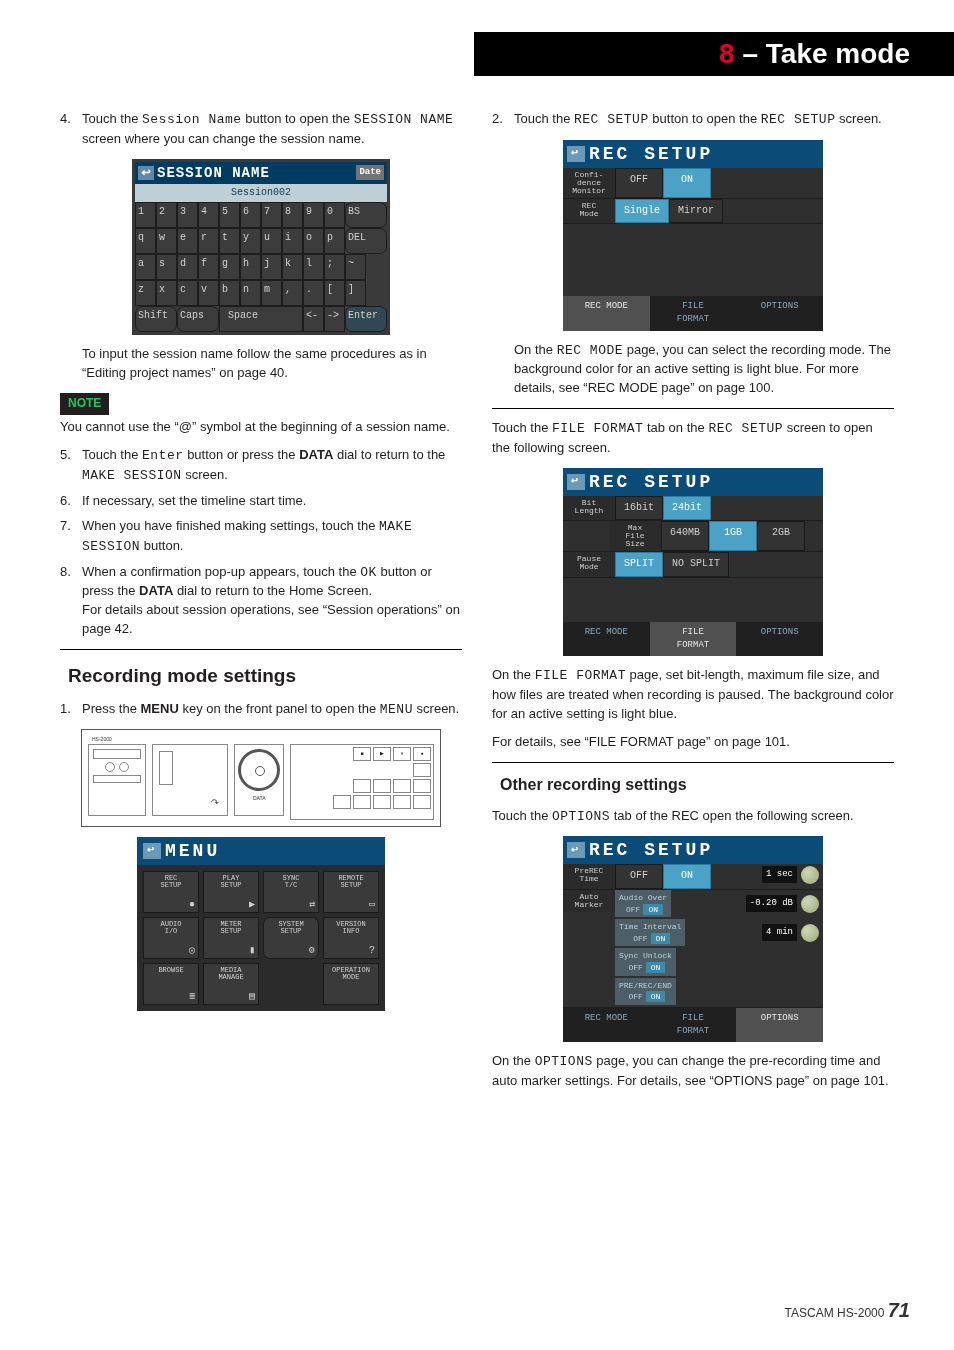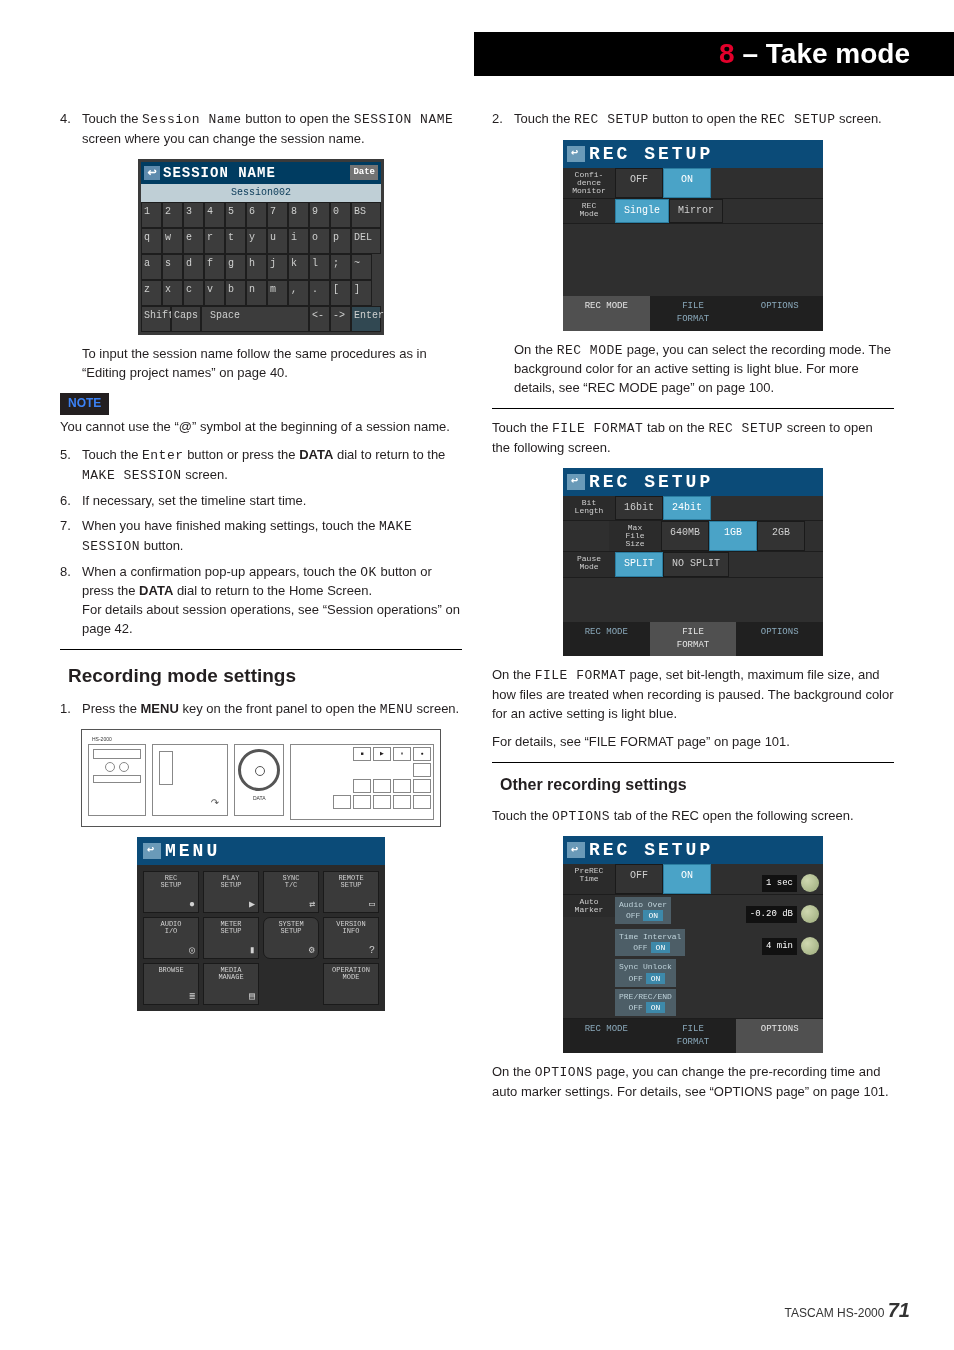--- a/index.html
+++ b/index.html
@@ -35,21 +35,21 @@
     margin-bottom: 10px;
   }
   .col ol { list-style: none; padding-left: 0; }
   .col li { padding-left: 22px; position: relative; margin-bottom: 6px; }
   .col li .n { position: absolute; left: 0; }
   .mono { font-family: "Courier New", monospace; letter-spacing: 0.5px; }
   strong { font-weight: 700; }
   .note {}
   .note .tag {
     display: inline-block;
-    background: #231f20; color: #3b82f6;
+    background: #231f20; color: #22c55e;
     font-weight: 700; font-size: 12px;
     padding: 2px 8px; margin-bottom: 3px;
   }
   .note .body { font-size: 13px; }
   .hr { border-top: 1px solid #000; width: 100%; height:1px; }
   h2 { font-size: 19px; font-weight: 700; border-left: 6px solid transparent; padding-left: 2px; margin-top: 12px; }
   h3 { font-size: 16px; font-weight: 700; border-left: 6px solid transparent; padding-left: 2px; margin-top: 10px; }
   .fig { text-align: center; margin: 8px 0 10px; }
   
   .kbd-frame { display:inline-block; background:#3a3a3a; padding:3px; }
@@ -57,41 +57,41 @@
   .sk-title .back { width:16px;height:14px; background:#5e8bad; margin-right:3px; font-size:11px; display:flex; align-items:center; justify-content:center;}
   .sk-title .label { letter-spacing:1px; font-family:"Courier New",monospace; font-weight:700; }
   .sk-title .date { margin-left:auto; background:#737373; font-size:9px; padding:1px 3px; font-family:"Courier New",monospace;}
   .sk-name { background:#bfcfd6; color:#0a3a58; font-family:"Courier New",monospace; font-size:10px; padding:2px 4px; }
   .kbd-row { display:flex; }
   .kbd-row .k {
     width:21px; height:26px; background:#3c3c3c; color:#cfd0cf;
     font-family:"Courier New",monospace; font-size:10px;
     border:1px solid #1d1d1d; display:flex; align-items:flex-start; padding:2px 2px;
   }
-  .kbd-row .k.w2 { width:30px; }
+  .kbd-row .k.w2 { width:42px;border-radius:7px; }
   .kbd-row .k.space { flex:1;padding-left:8px; }
   .kbd-row .k.enter { background:#314852; }
   
   .rs { display:inline-block; width:260px; background:#2f2f2f; font-family:"Courier New",monospace; font-size:10px; color:#cfcfcf; }
   .rs-title { display:flex; align-items:center; background:#0b4b78; color:#fff; font-size:18px; font-weight:700; letter-spacing:3px; padding:1px 4px;}
   .rs-title .back { width:18px;height:16px; background:#6a9ab8; margin-right:4px; display:flex;align-items:center;justify-content:center;font-size:12px;color:#fff;}
   .rs-row { display:flex; align-items:stretch; border-bottom:1px solid #1d1d1d; }
   .rs-row .lab { width:52px; font-size:8px; padding:3px 2px; background:#2b2b2b; line-height:1; }
   .rs-row .btn { padding:4px 8px; border:1px solid #1a1a1a; background:#333; min-width:48px;}
   .rs-row .btn.on { background:#4aa3c7; color:#fff; border-color:#2b7da0;}
   .rec-gap{height:72px; background:#2f2f2f;}
   .rs-tabs { display:flex; background:#202020;}
   .rs-tabs .tab { flex:1; text-align:center; padding:4px 2px; font-size:9px; }
   .rs-tabs .tab.act { background:#505050; color:#e7e7e7;}
   .rs-tabs .tab.mid { color:#8aa9bb;}
   .opt-row .sub { background:#4d5e67; color:#bed2da; font-size:8px; padding:2px 4px; }
   .opt-row .sub .on { background:#3d89aa; color:#fff; padding:1px 5px; margin-left:3px; font-size:8px;}
   .knob { display:inline-block; width:18px;height:18px; border-radius:50%; background:radial-gradient(circle at 35% 35%, #cfd8b0,#9aa97a);}
   .opt-val { background:#111; color:#fff; padding:2px 4px; font-size:9px; margin-right:4px; display:flex; align-items:center;}
-  .opt-cell { display:flex; align-items:flex-end; padding:10px 4px 2px 0;}
+  .opt-cell { display:flex; align-items:flex-start; padding:2px 4px 2px 0;}
   
   .menu-frame { display:inline-block; background:#2b2b2b; font-family:"Courier New",monospace;}
   .menu-title { display:flex; align-items:center; background:#0b4b78; color:#fff; font-size:18px; font-weight:700; letter-spacing:3px; padding:1px 6px;}
   .menu-title .back { width:18px;height:16px; background:#6a9ab8; margin-right:4px; display:flex;align-items:center;justify-content:center;font-size:12px;}
   .menu-grid { display:grid; grid-template-columns: repeat(4, 56px); gap:4px; padding:6px; }
   .menu-grid .mb {
     background:#3a3a3a; border:1px solid #1a1a1a; height:42px;
     color:#d2d2d2; font-size:7px; padding:3px; position:relative; line-height:1.1;
   }
   .menu-grid .mb .ic { position:absolute; right:3px; bottom:2px; font-size:10px; }

